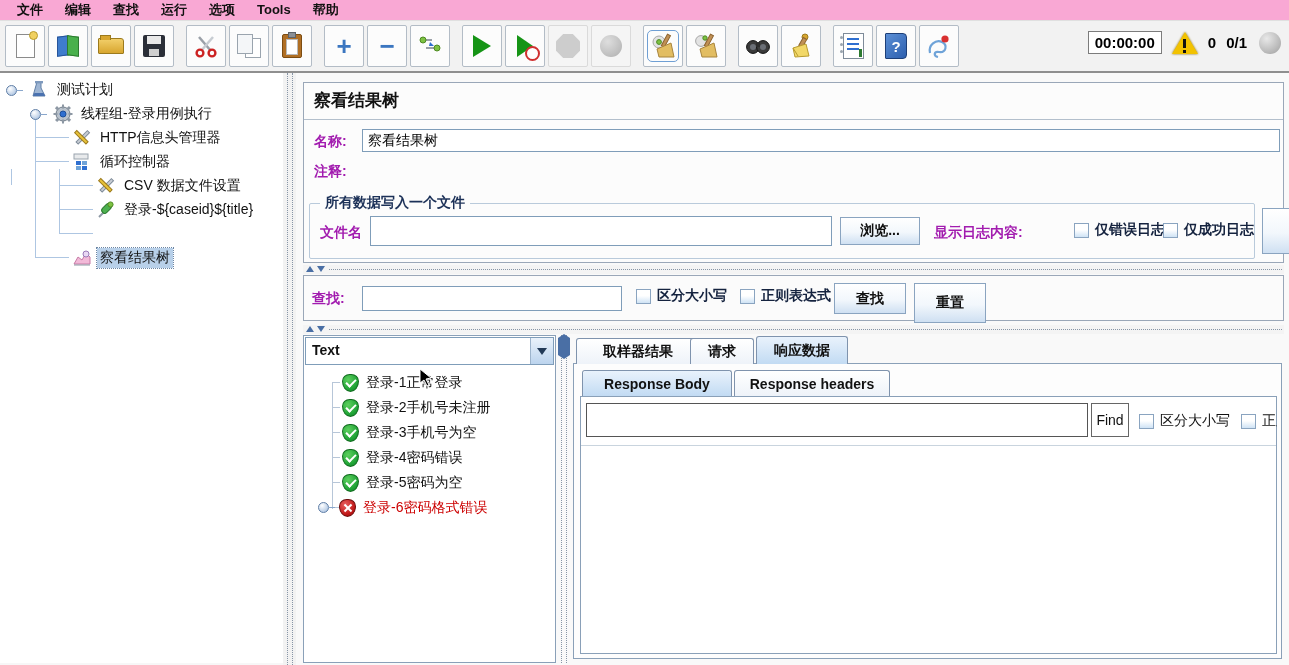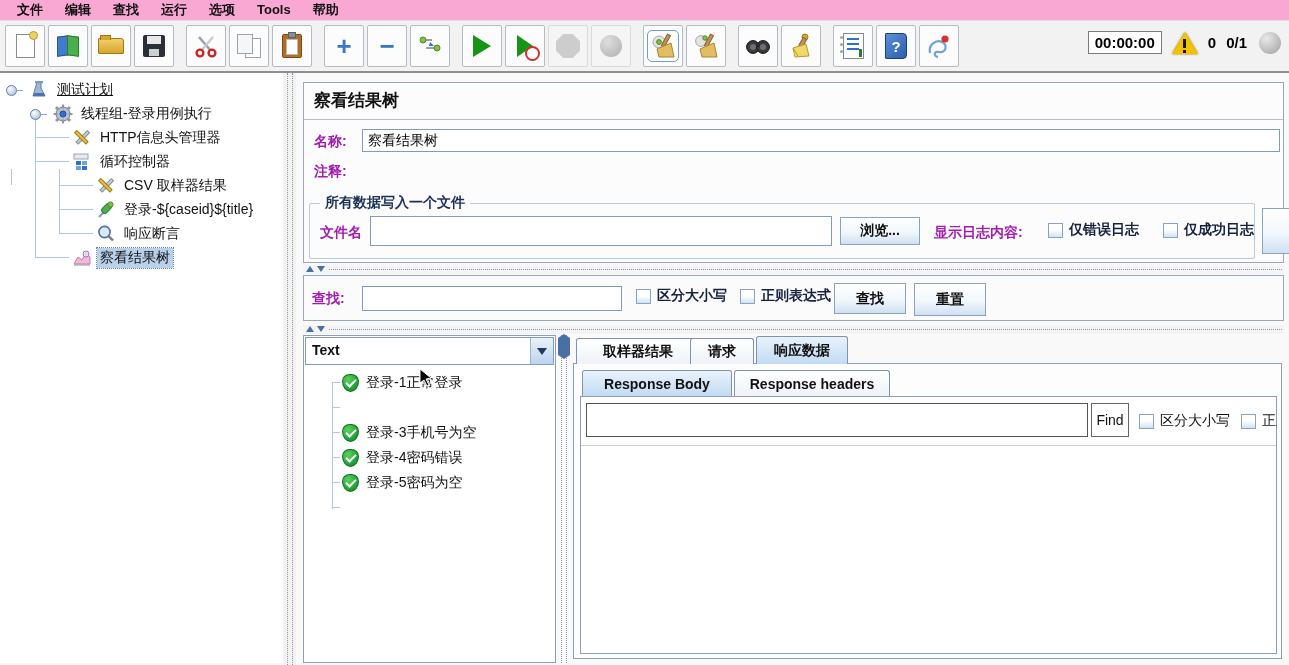--- a/index.html
+++ b/index.html
@@ -273,21 +273,21 @@
     <div class="tline" style="left:11px;top:96px;height:16px;"></div>
     <div class="tline" style="left:35px;top:46px;height:139px;"></div>
     <div class="hline" style="left:35px;top:64px;width:34px;"></div>
     <div class="hline" style="left:35px;top:88px;width:34px;"></div>
     <div class="hline" style="left:35px;top:184px;width:34px;"></div>
     <div class="tline" style="left:59px;top:96px;height:64px;"></div>
     <div class="hline" style="left:59px;top:112px;width:34px;"></div>
     <div class="hline" style="left:59px;top:136px;width:34px;"></div>
     <div class="hline" style="left:59px;top:160px;width:34px;"></div>
 
-    <div class="trow" style="top:5px;left:0;text-decoration:underline;">
+    <div class="trow" style="top:5px;left:0;">
       <span class="knob" style="position:relative;left:6px;margin-right:14px;"></span>
       <span class="ticon" style="margin-left:4px;">
         <svg width="20" height="20" viewBox="0 0 20 20">
             <path d="M8 2 L12 2 L12 8 L16 16 L4 16 Z" fill="#9fb6d4" stroke="#5f7ea6"></path>
             <rect x="6" y="1" width="8" height="2.4" fill="#7e99bd"></rect>
             <path d="M5.5 13 L14.5 13 L16 16 L4 16 Z" fill="#4a72b0"></path>
           </svg>
       </span>
       <span class="lbl">测试计划</span>
     </div>
@@ -330,40 +330,31 @@
       </span>
       <span class="lbl">HTTP信息头管理器</span>
     </div>
     <div class="trow" style="top:101px;left:0;">
       <span class="ticon" style="margin-left:96px;">
         <svg width="20" height="20" viewBox="0 0 20 20">
             <rect x="8.6" y="1" width="3" height="16" fill="#c8cdd4" stroke="#7e8b99" transform="rotate(45 10 10)"></rect>
             <rect x="8.6" y="1" width="3" height="16" fill="#e7c23a" stroke="#9c7a1c" transform="rotate(-45 10 10)"></rect>
           </svg>
       </span>
-      <span class="lbl">CSV 取样器结果</span>
+      <span class="lbl">CSV 数据文件设置</span>
     </div>
     <div class="trow" style="top:125px;left:0;">
       <span class="ticon" style="margin-left:96px;">
         <svg width="20" height="20" viewBox="0 0 20 20">
             <line x1="3" y1="17" x2="9" y2="11" stroke="#8d98a4" stroke-width="2"></line>
             <rect x="7.5" y="3" width="6" height="11" rx="3" fill="#4db04f" stroke="#2d7a30" transform="rotate(45 10.5 8.5)"></rect>
             <circle cx="14.5" cy="4.5" r="2.6" fill="#7dc243" stroke="#4e8a22"></circle>
           </svg>
       </span>
       <span class="lbl">登录-${caseid}${title}</span>
-    </div>
-    <div class="trow" style="top:149px;left:0;">
-      <span class="ticon" style="margin-left:96px;">
-        <svg width="20" height="20" viewBox="0 0 20 20">
-            <circle cx="8.5" cy="8" r="5.6" fill="#dce9f7" stroke="#4a6f9a" stroke-width="1.6"></circle>
-            <line x1="12.5" y1="12" x2="17" y2="16.5" stroke="#6e7a86" stroke-width="2.4"></line>
-          </svg>
-      </span>
-      <span class="lbl">响应断言</span>
     </div>
     <div class="trow" style="top:173px;left:0;">
       <span class="ticon" style="margin-left:72px;">
         <svg width="20" height="20" viewBox="0 0 20 20">
             <path d="M2 16 L6 9 L10 12 L14 5 L18 9 L18 16 Z" fill="#f2b9d8" stroke="#c77ba6"></path>
             <circle cx="14" cy="6" r="3" fill="#e9d8f4" stroke="#9a7ab8"></circle>
             <line x1="2" y1="17" x2="18" y2="17" stroke="#8d98a4"></line>
           </svg>
       </span>
       <span class="lbl sel">察看结果树</span>
@@ -383,21 +374,21 @@
       <input class="tinput" style="left: 58px; top: 46px; width: 918px; height: 23px;" value="察看结果树">
       <div class="abs flabel" style="left:10px;top:80px;">注释:</div>
       <input class="tinput" style="left: 58px; top: 76px; width: 918px; height: 22px; border-color: transparent; background: transparent;" value="">
 
       <div class="fieldset" style="left:5px;top:120px;width:946px;height:56px;">
         <span class="legend">所有数据写入一个文件</span>
         <div class="abs flabel" style="left:10px;top:20px;">文件名</div>
         <input class="tinput" style="left: 60px; top: 12px; width: 462px; height: 30px;" value="">
         <div class="btn" style="left:530px;top:13px;width:80px;height:28px;">浏览...</div>
         <div class="abs flabel" style="left:624px;top:20px;">显示日志内容:</div>
-        <div class="cbrow" style="left:738px;top:17px;justify-content:space-between;">
+        <div class="cbrow" style="left:764px;top:17px;justify-content:space-between;">
           <span class="cb"></span>
           <span>仅错误日志</span>
         </div>
         <div class="cbrow" style="left:853px;top:17px;">
           <span class="cb"></span>
           <span>仅成功日志</span>
         </div>
       </div>
 
       <div class="btn" style="left:958px;top:125px;width:40px;height:46px;border-right:none;"></div>
@@ -416,21 +407,21 @@
       <input class="tinput" style="left: 58px; top: 10px; width: 260px; height: 25px;" value="">
       <div class="cbrow" style="left:332px;top:11px;">
         <span class="cb"></span>
         <span>区分大小写</span>
       </div>
       <div class="cbrow" style="left:436px;top:11px;">
         <span class="cb"></span>
         <span>正则表达式</span>
       </div>
       <div class="btn" style="left:530px;top:7px;width:72px;height:31px;">查找</div>
-      <div class="btn" style="left:610px;top:7px;width:72px;height:33px;">重置</div>
+      <div class="btn" style="left:610px;top:7px;width:72px;height:40px;">重置</div>
     </div>
 
     <div class="hsplit" style="left:7px;top:252px;width:981px;">
       <span class="mini-arrows">
           <i class="ma-up"></i>
           <i class="ma-dn"></i>
         </span>
       <div class="dotsh"></div>
     </div>
 
@@ -449,37 +440,51 @@
       <div class="rstub" style="left:28px;top:121px;width:8px;"></div>
       <div class="rstub" style="left:28px;top:146px;width:8px;"></div>
       <div class="rstub" style="left:28px;top:171px;width:8px;"></div>
 
       <div class="rrow" style="top:34px;left:38px;">
         <span class="shield">
             <i class="chk"></i>
           </span>
         <span>登录-1正常登录</span>
       </div>
+      <div class="rrow" style="top:59px;left:38px;">
+        <span class="shield">
+            <i class="chk"></i>
+          </span>
+        <span>登录-2手机号未注册</span>
+      </div>
       <div class="rrow" style="top:84px;left:38px;">
         <span class="shield">
             <i class="chk"></i>
           </span>
         <span>登录-3手机号为空</span>
       </div>
       <div class="rrow" style="top:109px;left:38px;">
         <span class="shield">
             <i class="chk"></i>
           </span>
         <span>登录-4密码错误</span>
       </div>
       <div class="rrow" style="top:134px;left:38px;">
         <span class="shield">
             <i class="chk"></i>
           </span>
         <span>登录-5密码为空</span>
+      </div>
+      <div class="rrow" style="top:159px;left:38px;">
+        <span class="knob" style="position:relative;left:-24px;"></span>
+        <span class="shield fail" style="margin-left:-14px;">
+            <i class="x1"></i>
+            <i class="x2"></i>
+          </span>
+        <span class="failtext">登录-6密码格式错误</span>
       </div>
 
       <svg class="abs" style="left:115px;top:32px;" width="14" height="20" viewBox="0 0 14 20">
         <polygon points="1,1 1,15 5,12 8,18 10,17 7,11 12,10" fill="#000" stroke="#fff" stroke-width="1"></polygon>
       </svg>
     </div>
 
     <div class="vsplit" style="left:261px;top:262px;width:13px;height:328px;background:transparent;">
       <div class="dots" style="left:4px;"></div>
       <span class="mini-arrows-v"><i class="ma-l"></i><i class="ma-r"></i></span>

